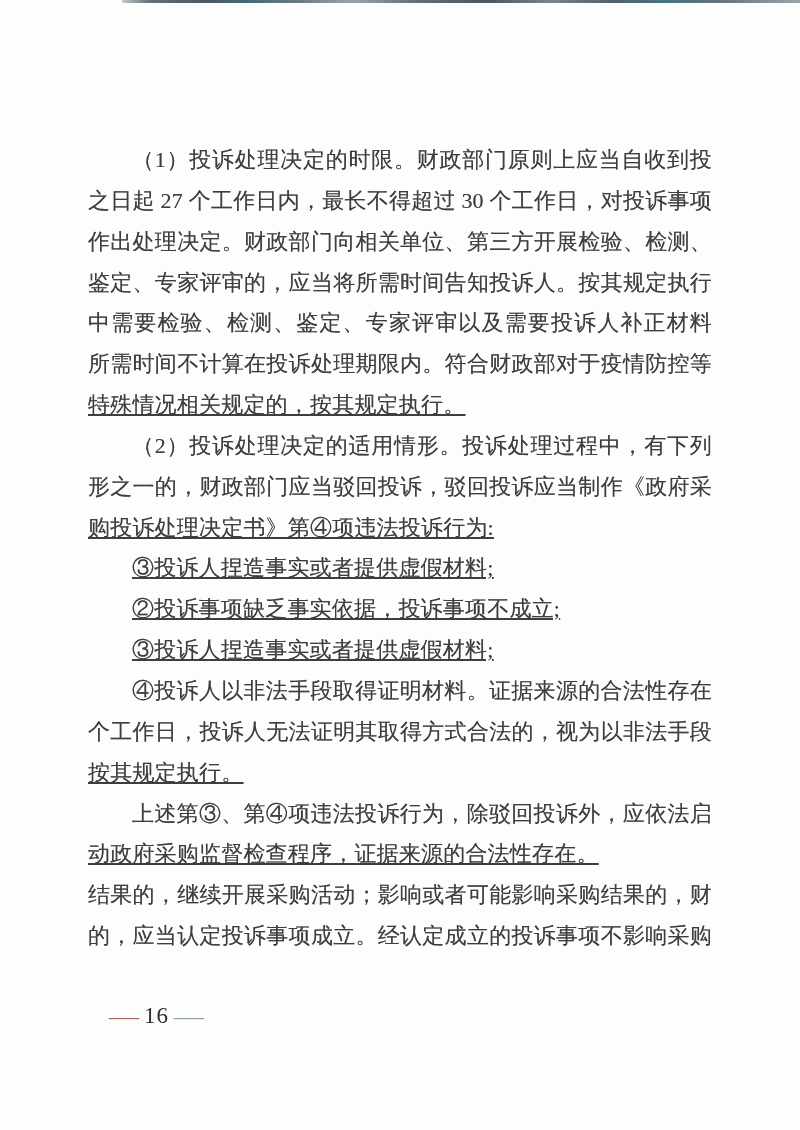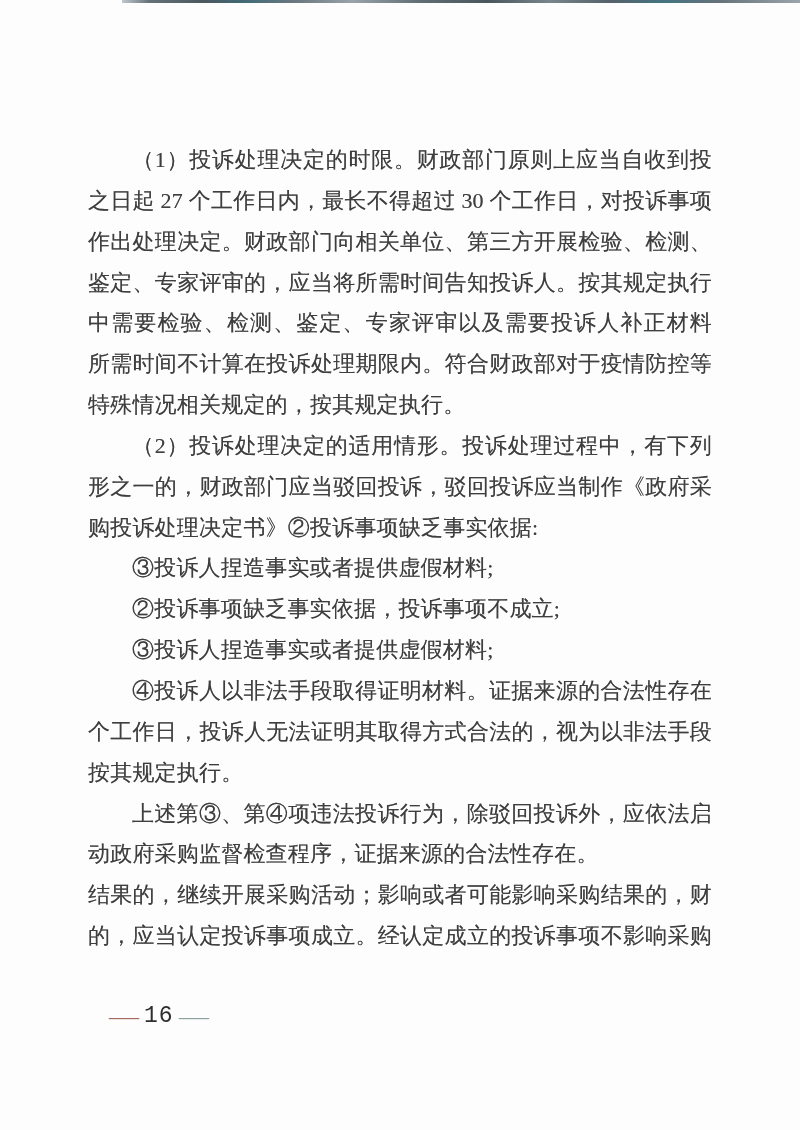--- a/index.html
+++ b/index.html
@@ -44,20 +44,21 @@
     height: 40.85px;
     line-height: 40.85px;
     text-align: justify;
     text-align-last: justify;
     letter-spacing: 0.2px;
     overflow: hidden;
   }
   .line.short {
     text-align: left;
     text-align-last: left;
+    text-decoration: underline;
   }
   .line.ind {
     text-indent: 2em;
   }
   .footer {
     position: absolute;
     left: 112px;
     top: 1000px;
     height: 32px;
     display: flex;
@@ -69,21 +70,20 @@
   .dash {
     display: inline-block;
     font-size: 24px;
     line-height: 1;
     transform: scaleX(1.25);
   }
   .dash-left  { color: #a4695c; }
   .dash-right { color: #8aa3a0; }
   .pagenum {
     letter-spacing: 1px;
-    font-family: Liberation Mono, monospace;
   }
 </style>
 </head>
 <body>
 
 <div class="page">
 
   <div class="scan-line"></div>
 
   <main class="doc">
@@ -94,21 +94,21 @@
       <div class="line">作出处理决定。财政部门向相关单位、第三方开展检验、检测、</div>
       <div class="line">鉴定、专家评审的，应当将所需时间告知投诉人。按其规定执行</div>
       <div class="line">中需要检验、检测、鉴定、专家评审以及需要投诉人补正材料的，</div>
       <div class="line">所需时间不计算在投诉处理期限内。符合财政部对于疫情防控等</div>
       <div class="line short">特殊情况相关规定的，按其规定执行。</div>
     </section>
 
     <section class="para">
       <div class="line ind">（2）投诉处理决定的适用情形。投诉处理过程中，有下列情</div>
       <div class="line">形之一的，财政部门应当驳回投诉，驳回投诉应当制作《政府采</div>
-      <div class="line short">购投诉处理决定书》②投诉事项缺乏事实依据:</div>
+      <div class="line short">购投诉处理决定书》第④项违法投诉行为:</div>
     </section>
 
     <section class="para">
       <div class="line ind short">③投诉人捏造事实或者提供虚假材料;</div>
     </section>
 
     <section class="para">
       <div class="line ind short">②投诉事项缺乏事实依据，投诉事项不成立;</div>
     </section>
 

